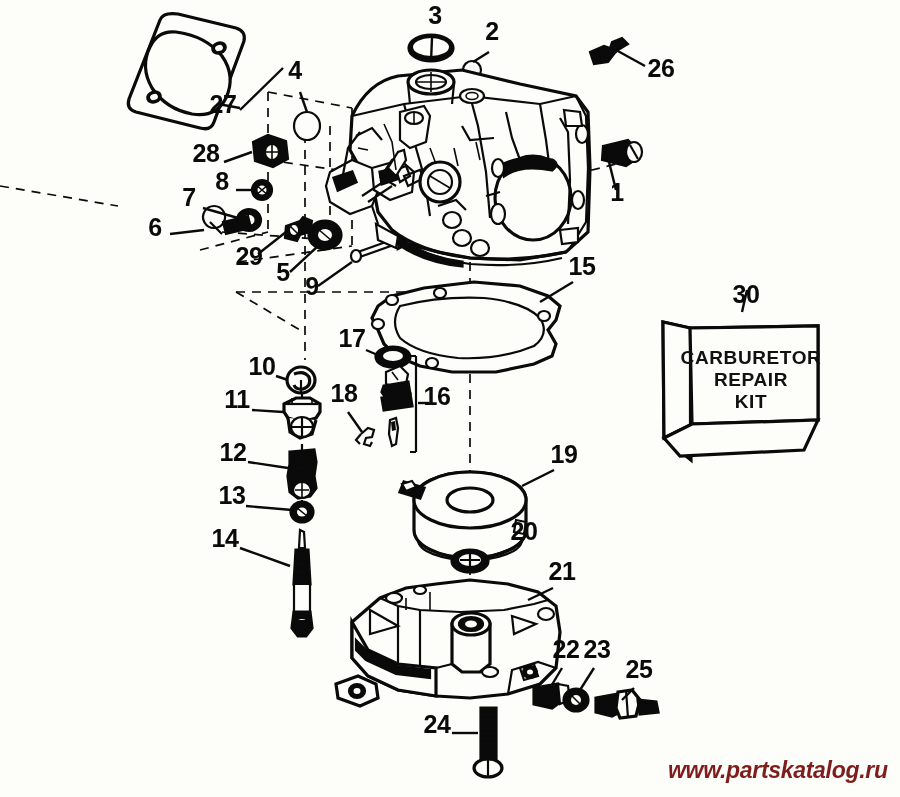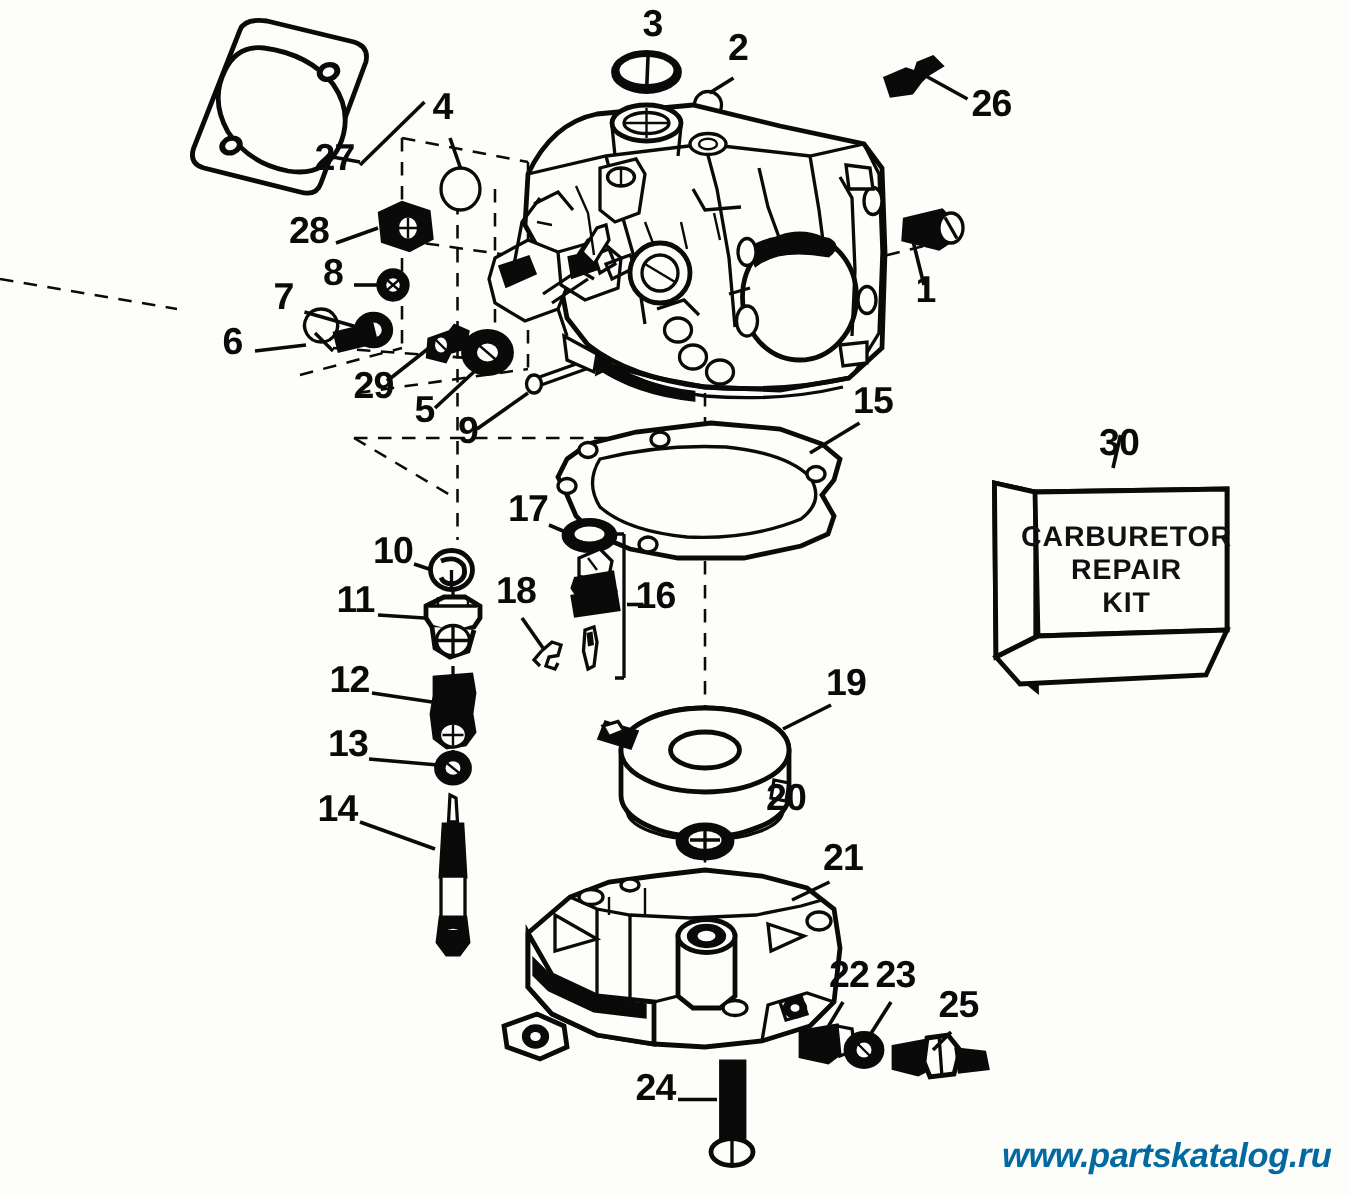--- a/index.html
+++ b/index.html
@@ -26,21 +26,21 @@
     fill:#111;
     letter-spacing:0.6px;
   }
   .watermark{
     position:absolute;
     left:668px;top:757px;
     font-family:"Liberation Sans", sans-serif;
     font-style:italic;
     font-weight:bold;
     font-size:23px;
-    color:#0369a1;
+    color:#7f1d1d;
     letter-spacing:-0.3px;
     white-space:nowrap;
   }
   .ln{stroke:#0a0a0a;fill:none;}
   .thin{stroke-width:1.6;}
   .med{stroke-width:2.2;}
   .thick{stroke-width:3.2;}
   .lead{stroke:#0a0a0a;stroke-width:2.4;fill:none;}
   .dash{stroke:#0a0a0a;stroke-width:1.7;fill:none;stroke-dasharray:9 7;}
   .fillw{fill:#fdfdfa;}

